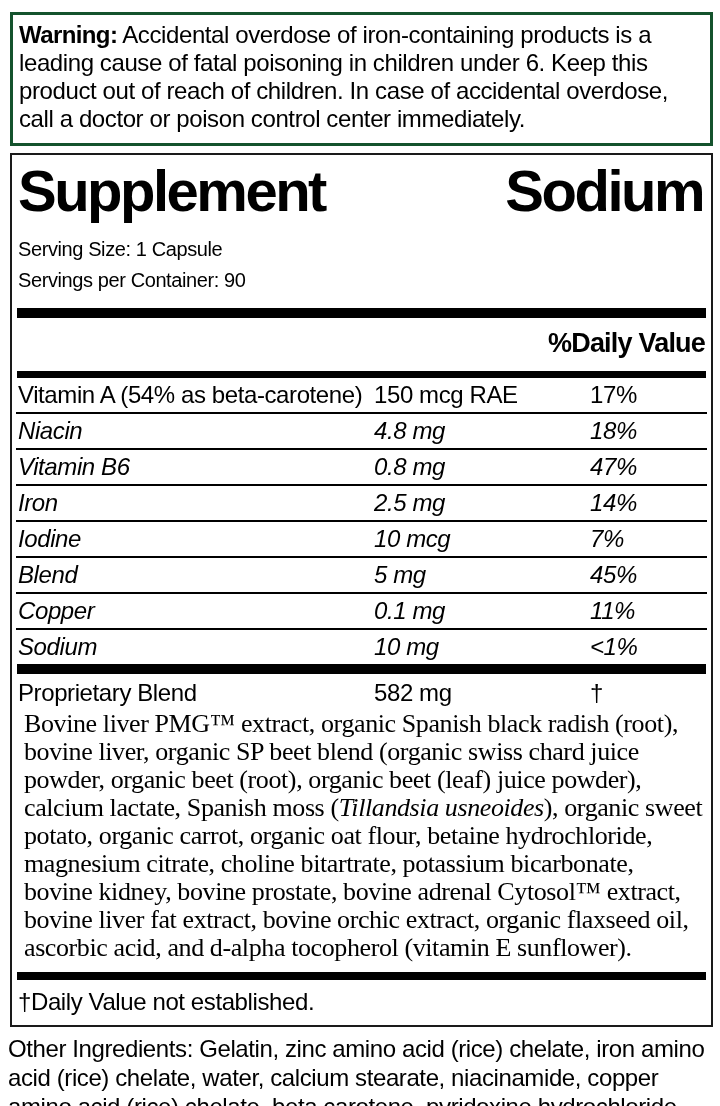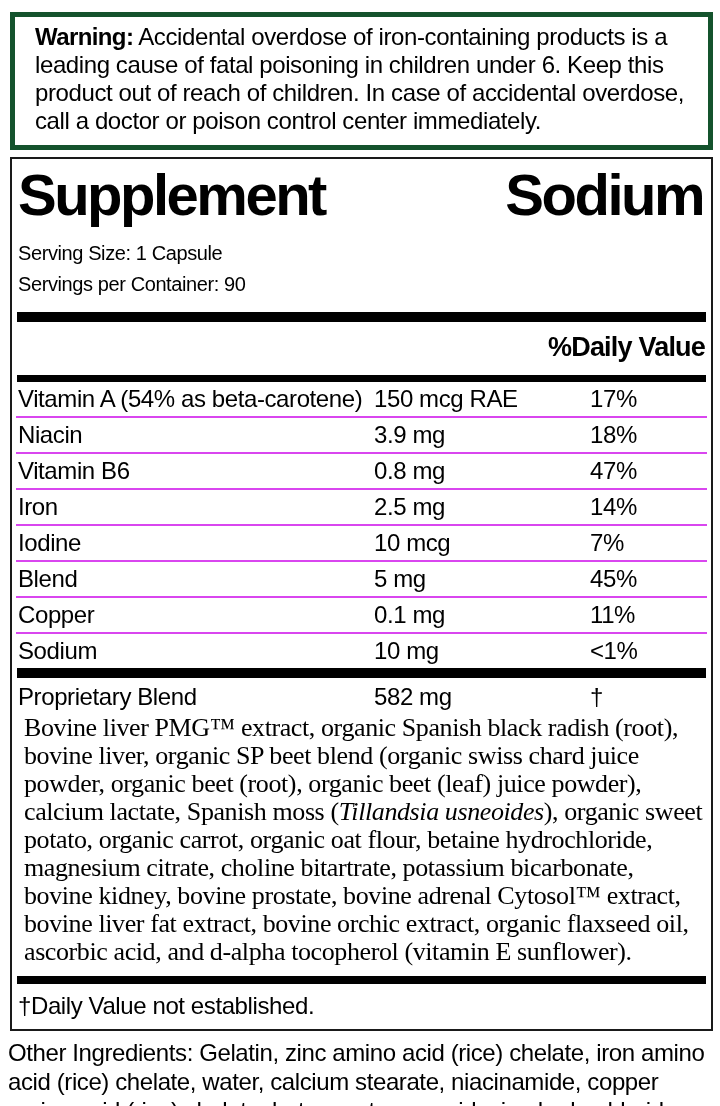--- a/index.html
+++ b/index.html
@@ -8,22 +8,22 @@
     width:720px; height:1106px;
     font-family:"Liberation Sans", sans-serif;
     color:#000;
     letter-spacing:-0.4px;
     overflow:hidden;
   }
 
   
   .warning-box {
     margin:12px 7px 7px 10px;
-    border:5px solid #14532d;
-    padding:6px 12px 10px 20px;
+    border:3px solid #14532d;
+    padding:6px 12px 10px 6px;
     font-size:24px;
     line-height:28px;
   }
   .warning-box b { letter-spacing:-0.6px; }
 
   
   .main-box {
     margin:0 7px 0 10px;
     border:2px solid #1a1a1a;
     padding:4px 4px 6px;
@@ -62,21 +62,21 @@
 
   .nutrient-table { }
   .nutrient-row {
     display:grid;
     grid-template-columns:356px 216px 1fr;
     font-size:24px;
     line-height:27px;
     padding:3px 2px 4px;
     align-items:baseline;
   }
-  .nutrient-row + .nutrient-row { border-top:2px solid #d946ef; }
+  .nutrient-row + .nutrient-row { border-top:2px solid #000000;font-style:italic; }
   .cell-dv { text-align:left; }
 
   .prop-row {
     display:grid;
     grid-template-columns:356px 216px 1fr;
     font-size:24px;
     line-height:28px;
     padding:5px 2px 2px;
     align-items:baseline;
   }
@@ -125,21 +125,21 @@
   <div class="bar bar-under-header"></div>
 
   <div class="nutrient-table">
     <div class="nutrient-row">
       <span class="cell-name">Vitamin A (54% as beta-carotene)</span>
       <span class="cell-amount">150 mcg RAE</span>
       <span class="cell-dv">17%</span>
     </div>
     <div class="nutrient-row">
       <span class="cell-name">Niacin</span>
-      <span class="cell-amount">3.9 mg</span>
+      <span class="cell-amount">4.8 mg</span>
       <span class="cell-dv">18%</span>
     </div>
     <div class="nutrient-row">
       <span class="cell-name">Vitamin B6</span>
       <span class="cell-amount">0.8 mg</span>
       <span class="cell-dv">47%</span>
     </div>
     <div class="nutrient-row">
       <span class="cell-name">Iron</span>
       <span class="cell-amount">2.5 mg</span>

